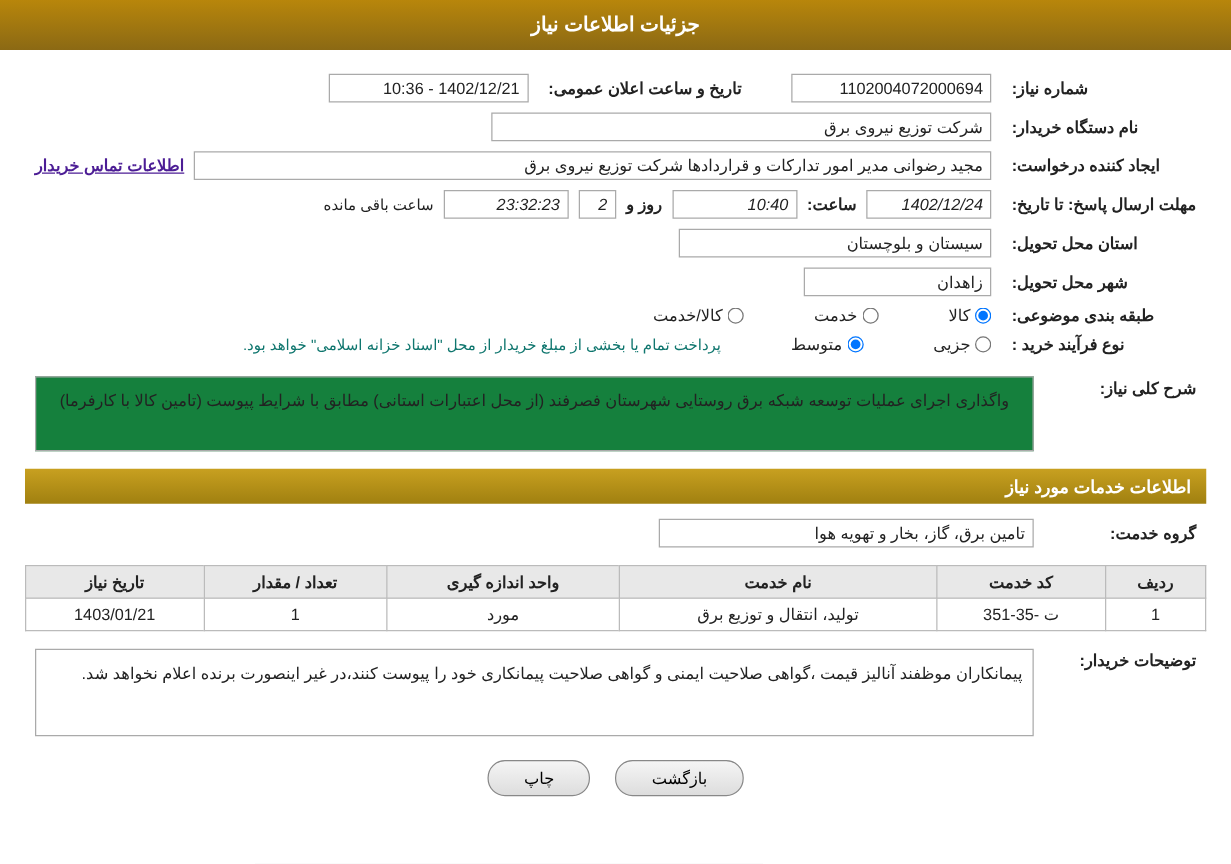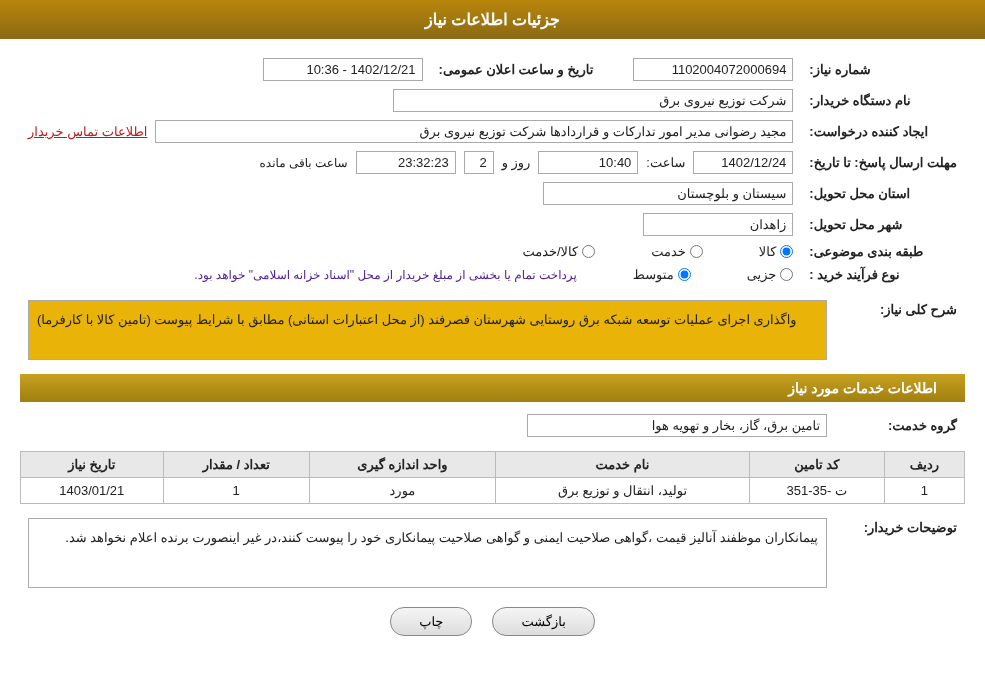--- a/index.html
+++ b/index.html
@@ -48,58 +48,60 @@
       text-align: right;
     }
     .input-box {
       border: 1px solid #aaa;
       background: #fff;
       padding: 3px 6px;
       display: inline-block;
       min-width: 180px;
     }
     .link-text {
-      color: #b91c1c;
+      color: #4c1d95;
       text-decoration: underline;
       cursor: pointer;
+      font-weight: bold;
     }
     .date-time-row {
       display: flex;
       align-items: center;
       gap: 8px;
       direction: rtl;
     }
     .date-time-row .dt-box {
       border: 1px solid #aaa;
       background: #fff;
       padding: 3px 6px;
       min-width: 100px;
       display: inline-block;
+      font-style: italic;
     }
     .date-time-row .dt-label {
-      font-weight: normal;
+      font-weight: bold;
       text-align: right;
     }
     .date-time-row .dt-remaining {
       font-size: 12px;
     }
     .section-header {
       background: linear-gradient(to bottom, #c8a020, #a08010);
       color: #fff;
-      padding: 6px 28px;
+      padding: 6px 12px;
       font-size: 14px;
       font-weight: bold;
       margin: 10px 0 8px 0;
     }
     .description-box {
       border: 1px solid #aaa;
-      background: #eab308;
+      background: #15803d;
       padding: 8px;
       min-height: 60px;
-      text-align: left;
+      text-align: center;
       line-height: 1.7;
       width: 100%;
     }
     .services-table {
       width: 100%;
       border-collapse: collapse;
       margin-top: 8px;
     }
     .services-table th {
       background: #e8e8e8;
@@ -250,21 +252,21 @@
             <div class="radio-group">
               <div class="radio-item">
                 <input type="radio" name="process" style=""> 
                     <span>جزیی</span>
               </div>
               <div class="radio-item">
                 <input type="radio" name="process" checked="" style=""> 
                     <span>متوسط</span>
               </div>
             </div>
-            <span style="font-size:12px;color:#4c1d95;">پرداخت تمام یا بخشی از مبلغ خریدار از محل "اسناد خزانه اسلامی" خواهد بود.</span>
+            <span style="font-size:12px;color:#0f766e;">پرداخت تمام یا بخشی از مبلغ خریدار از محل "اسناد خزانه اسلامی" خواهد بود.</span>
           </div>
         </td>
       </tr>
     </tbody>
       </table>
 
     <table class="info-table" style="margin-top:8px;">
       <tbody>
           <tr>
         <td style="width:130px;font-weight:bold;vertical-align:top;padding:6px 8px;">شرح کلی نیاز:</td>
@@ -285,21 +287,21 @@
           <span class="input-box" style="min-width:300px;">تامین برق، گاز، بخار و تهویه هوا</span>
         </td>
       </tr>
     </tbody>
       </table>
 
     <table class="services-table">
       <thead>
         <tr>
           <th>ردیف</th>
-          <th>کد تامین</th>
+          <th>کد خدمت</th>
           <th>نام خدمت</th>
           <th>واحد اندازه گیری</th>
           <th>تعداد / مقدار</th>
           <th>تاریخ نیاز</th>
         </tr>
       </thead>
       <tbody id="services-tbody">
       <tr>
             <td>1</td>
             <td>ت -35-351</td>

